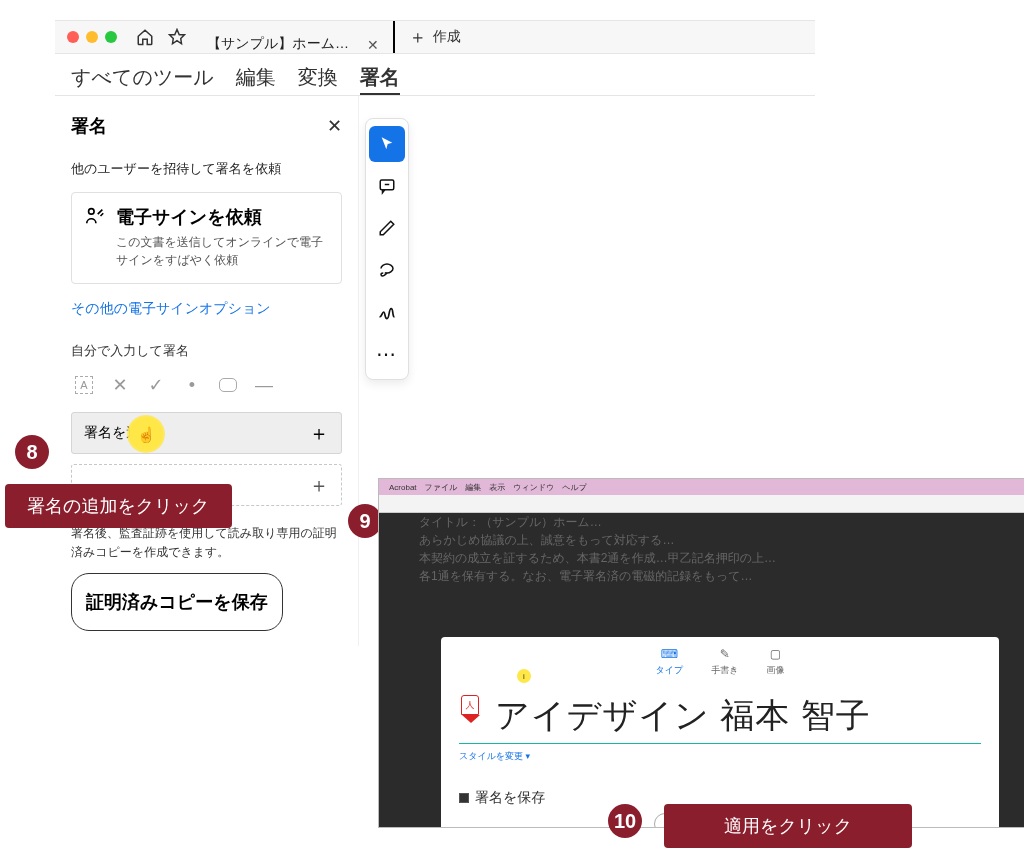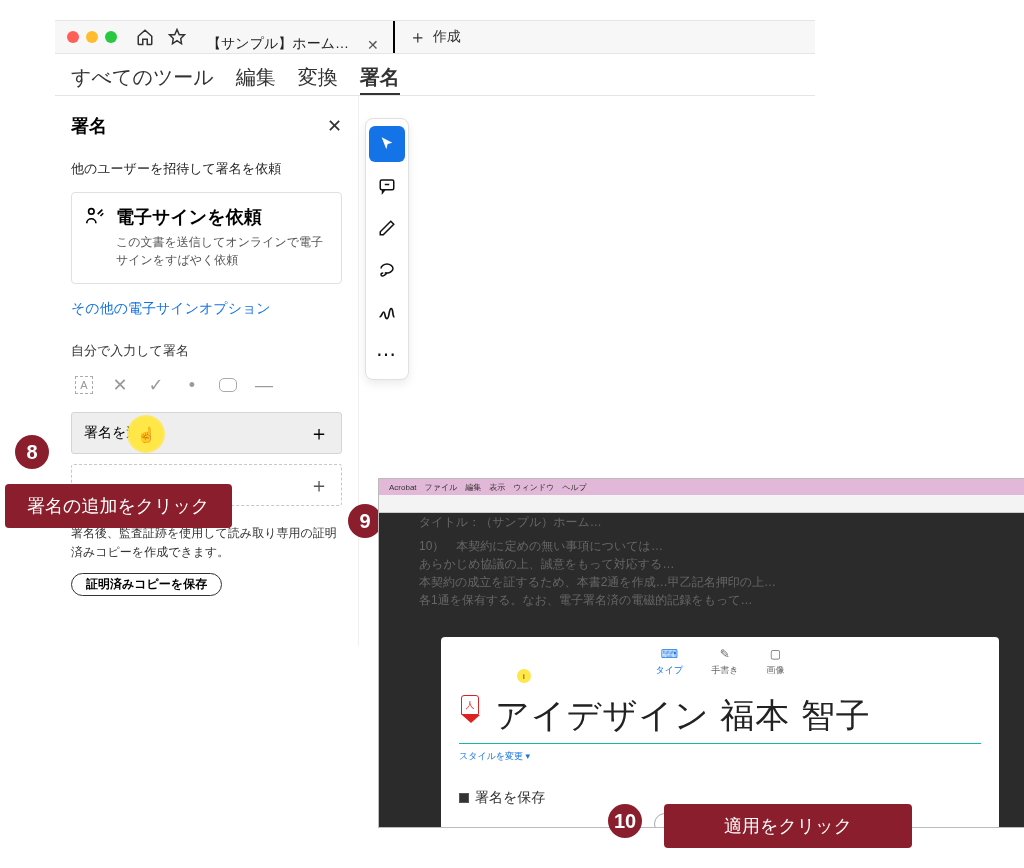--- a/index.html
+++ b/index.html
@@ -89,21 +89,21 @@
   }
   .cursor-halo::after{content:"☝";font-size:15px;color:#333;transform:translate(1px,1px);}
   .add-dashed{
     border:1.5px dashed #c7c7c7;height:42px;border-radius:3px;
     display:flex;align-items:center;justify-content:flex-end;padding:0 12px;
     font-size:20px;color:#555;margin-bottom:18px;
   }
   .note{font-size:12px;line-height:1.55;color:#333;margin-bottom:12px;}
   .save-pill{
     display:inline-block;border:1.5px solid #333;border-radius:18px;
-    padding:2px 14px;font-size:12px;font-weight:600;
+    padding:16px 14px;font-size:18px;font-weight:600;
   }
 
   
   .float-tb{
     position:absolute; top:118px; left:365px;
     width:44px; background:#fff;
     border:1px solid #e0e0e0; border-radius:8px;
     box-shadow:0 4px 10px rgba(0,0,0,.08);
     display:flex;flex-direction:column;align-items:center;
     padding:4px 0;
@@ -288,21 +288,20 @@
 
 <div class="badge" style="top:504px;left:348px;">9</div>
 <div class="callout" style="top:544px;left:412px;">自分の署名を入力</div>
 
 <div class="shot">
   <div class="menubar">Acrobat　ファイル　編集　表示　ウィンドウ　ヘルプ</div>
   <div class="sub-top"></div>
   <div class="dark-doc">
     <div class="faint">
       <div>タイトル：（サンプル）ホーム…</div>
-      <div style="margin-top:6px;">10）　本契約に定めの無い事項については…</div>
       <div>あらかじめ協議の上、誠意をもって対応する…</div>
       <div>本契約の成立を証するため、本書2通を作成…甲乙記名押印の上…</div>
       <div>各1通を保有する。なお、電子署名済の電磁的記録をもって…</div>
     </div>
     <div class="sign-modal">
       <div class="modal-tabs">
         <div class="mt active">
             <span class="mic">⌨</span>
             <span>タイプ</span>
           </div>

